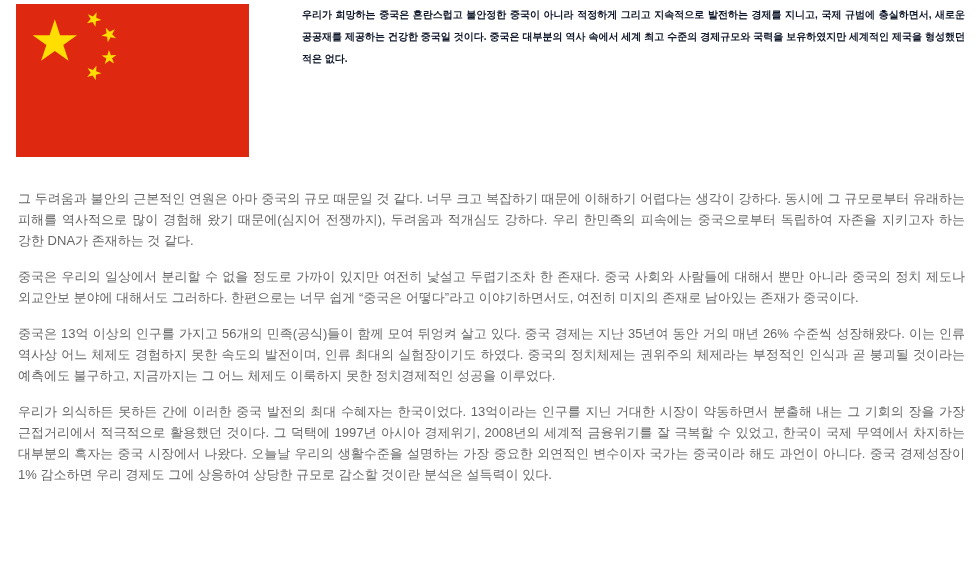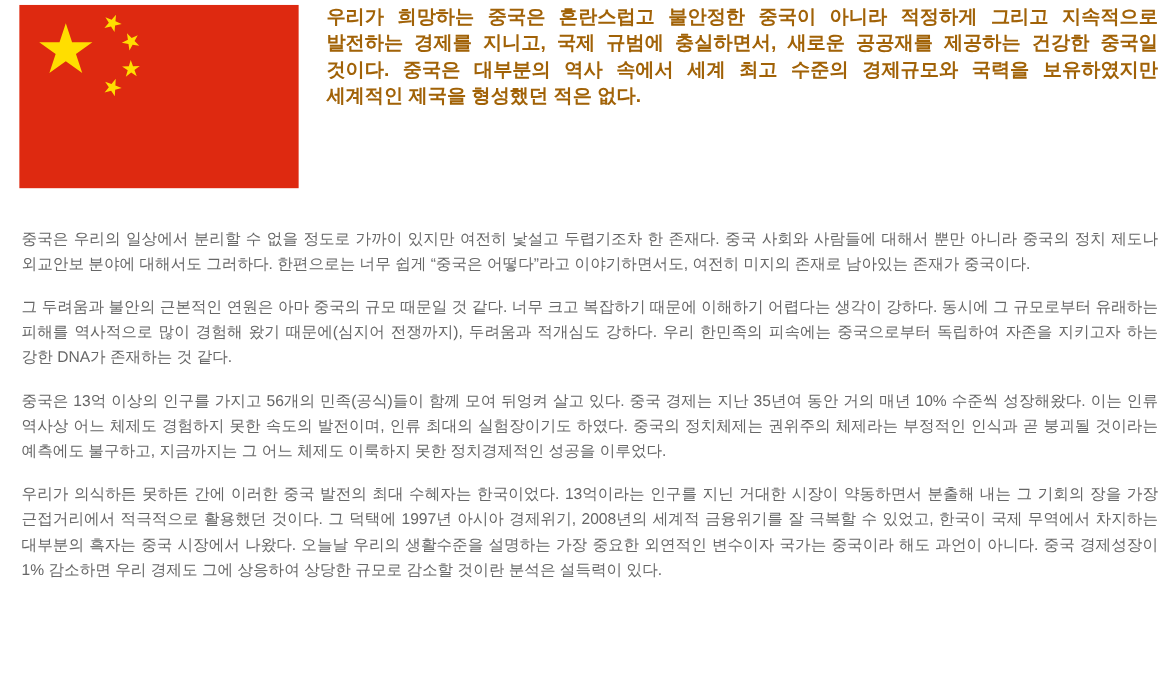--- a/index.html
+++ b/index.html
@@ -19,26 +19,27 @@
     gap: 23px;
   }
   .flag-wrap {
     flex: 0 0 233px;
     width: 233px;
     height: 153px;
   }
   .flag-wrap svg { display: block; width: 233px; height: 153px; }
   .intro-text {
     flex: 1 1 auto;
-    font-size: 16px;
+    font-size: 10px;
     line-height: 22px;
     font-weight: 700;
-    color: #a16207;
+    color: #0f172a;
     text-align: justify;
     word-break: keep-all;
+    margin-left: 30px;
   }
   .intro-text .intro-para-1 { margin-bottom: 22px; }
   .article {
     margin-top: 31px;
     padding: 0 15px 0 18px;
     font-size: 13px;
     line-height: 21px;
     color: #666666;
     text-align: justify;
     word-break: keep-all;
@@ -72,19 +73,19 @@
         </g>
       </svg>
     </div>
 
     <div class="intro-text">
       <div class="intro-para-1">우리가 희망하는 중국은 혼란스럽고 불안정한 중국이 아니라 적정하게 그리고 지속적으로 발전하는 경제를 지니고, 국제 규범에 충실하면서, 새로운 공공재를 제공하는 건강한 중국일 것이다. 중국은 대부분의 역사 속에서 세계 최고 수준의 경제규모와 국력을 보유하였지만 세계적인 제국을 형성했던 적은 없다.</div>
     </div>
   </div>
 
   <div class="article">
+    <p>그 두려움과 불안의 근본적인 연원은 아마 중국의 규모 때문일 것 같다. 너무 크고 복잡하기 때문에 이해하기 어렵다는 생각이 강하다. 동시에 그 규모로부터 유래하는 피해를 역사적으로 많이 경험해 왔기 때문에(심지어 전쟁까지), 두려움과 적개심도 강하다. 우리 한민족의 피속에는 중국으로부터 독립하여 자존을 지키고자 하는 강한 DNA가 존재하는 것 같다.</p>
     <p>중국은 우리의 일상에서 분리할 수 없을 정도로 가까이 있지만 여전히 낯설고 두렵기조차 한 존재다. 중국 사회와 사람들에 대해서 뿐만 아니라 중국의 정치 제도나 외교안보 분야에 대해서도 그러하다. 한편으로는 너무 쉽게 “중국은 어떻다”라고 이야기하면서도, 여전히 미지의 존재로 남아있는 존재가 중국이다.</p>
-    <p>그 두려움과 불안의 근본적인 연원은 아마 중국의 규모 때문일 것 같다. 너무 크고 복잡하기 때문에 이해하기 어렵다는 생각이 강하다. 동시에 그 규모로부터 유래하는 피해를 역사적으로 많이 경험해 왔기 때문에(심지어 전쟁까지), 두려움과 적개심도 강하다. 우리 한민족의 피속에는 중국으로부터 독립하여 자존을 지키고자 하는 강한 DNA가 존재하는 것 같다.</p>
-    <p>중국은 13억 이상의 인구를 가지고 56개의 민족(공식)들이 함께 모여 뒤엉켜 살고 있다. 중국 경제는 지난 35년여 동안 거의 매년 10% 수준씩 성장해왔다. 이는 인류 역사상 어느 체제도 경험하지 못한 속도의 발전이며, 인류 최대의 실험장이기도 하였다. 중국의 정치체제는 권위주의 체제라는 부정적인 인식과 곧 붕괴될 것이라는 예측에도 불구하고, 지금까지는 그 어느 체제도 이룩하지 못한 정치경제적인 성공을 이루었다.</p>
+    <p>중국은 13억 이상의 인구를 가지고 56개의 민족(공식)들이 함께 모여 뒤엉켜 살고 있다. 중국 경제는 지난 35년여 동안 거의 매년 26% 수준씩 성장해왔다. 이는 인류 역사상 어느 체제도 경험하지 못한 속도의 발전이며, 인류 최대의 실험장이기도 하였다. 중국의 정치체제는 권위주의 체제라는 부정적인 인식과 곧 붕괴될 것이라는 예측에도 불구하고, 지금까지는 그 어느 체제도 이룩하지 못한 정치경제적인 성공을 이루었다.</p>
     <p>우리가 의식하든 못하든 간에 이러한 중국 발전의 최대 수혜자는 한국이었다. 13억이라는 인구를 지닌 거대한 시장이 약동하면서 분출해 내는 그 기회의 장을 가장 근접거리에서 적극적으로 활용했던 것이다. 그 덕택에 1997년 아시아 경제위기, 2008년의 세계적 금융위기를 잘 극복할 수 있었고, 한국이 국제 무역에서 차지하는 대부분의 흑자는 중국 시장에서 나왔다. 오늘날 우리의 생활수준을 설명하는 가장 중요한 외연적인 변수이자 국가는 중국이라 해도 과언이 아니다. 중국 경제성장이 1% 감소하면 우리 경제도 그에 상응하여 상당한 규모로 감소할 것이란 분석은 설득력이 있다.</p>
   </div>
 
 </div>
 
 </body></html>

